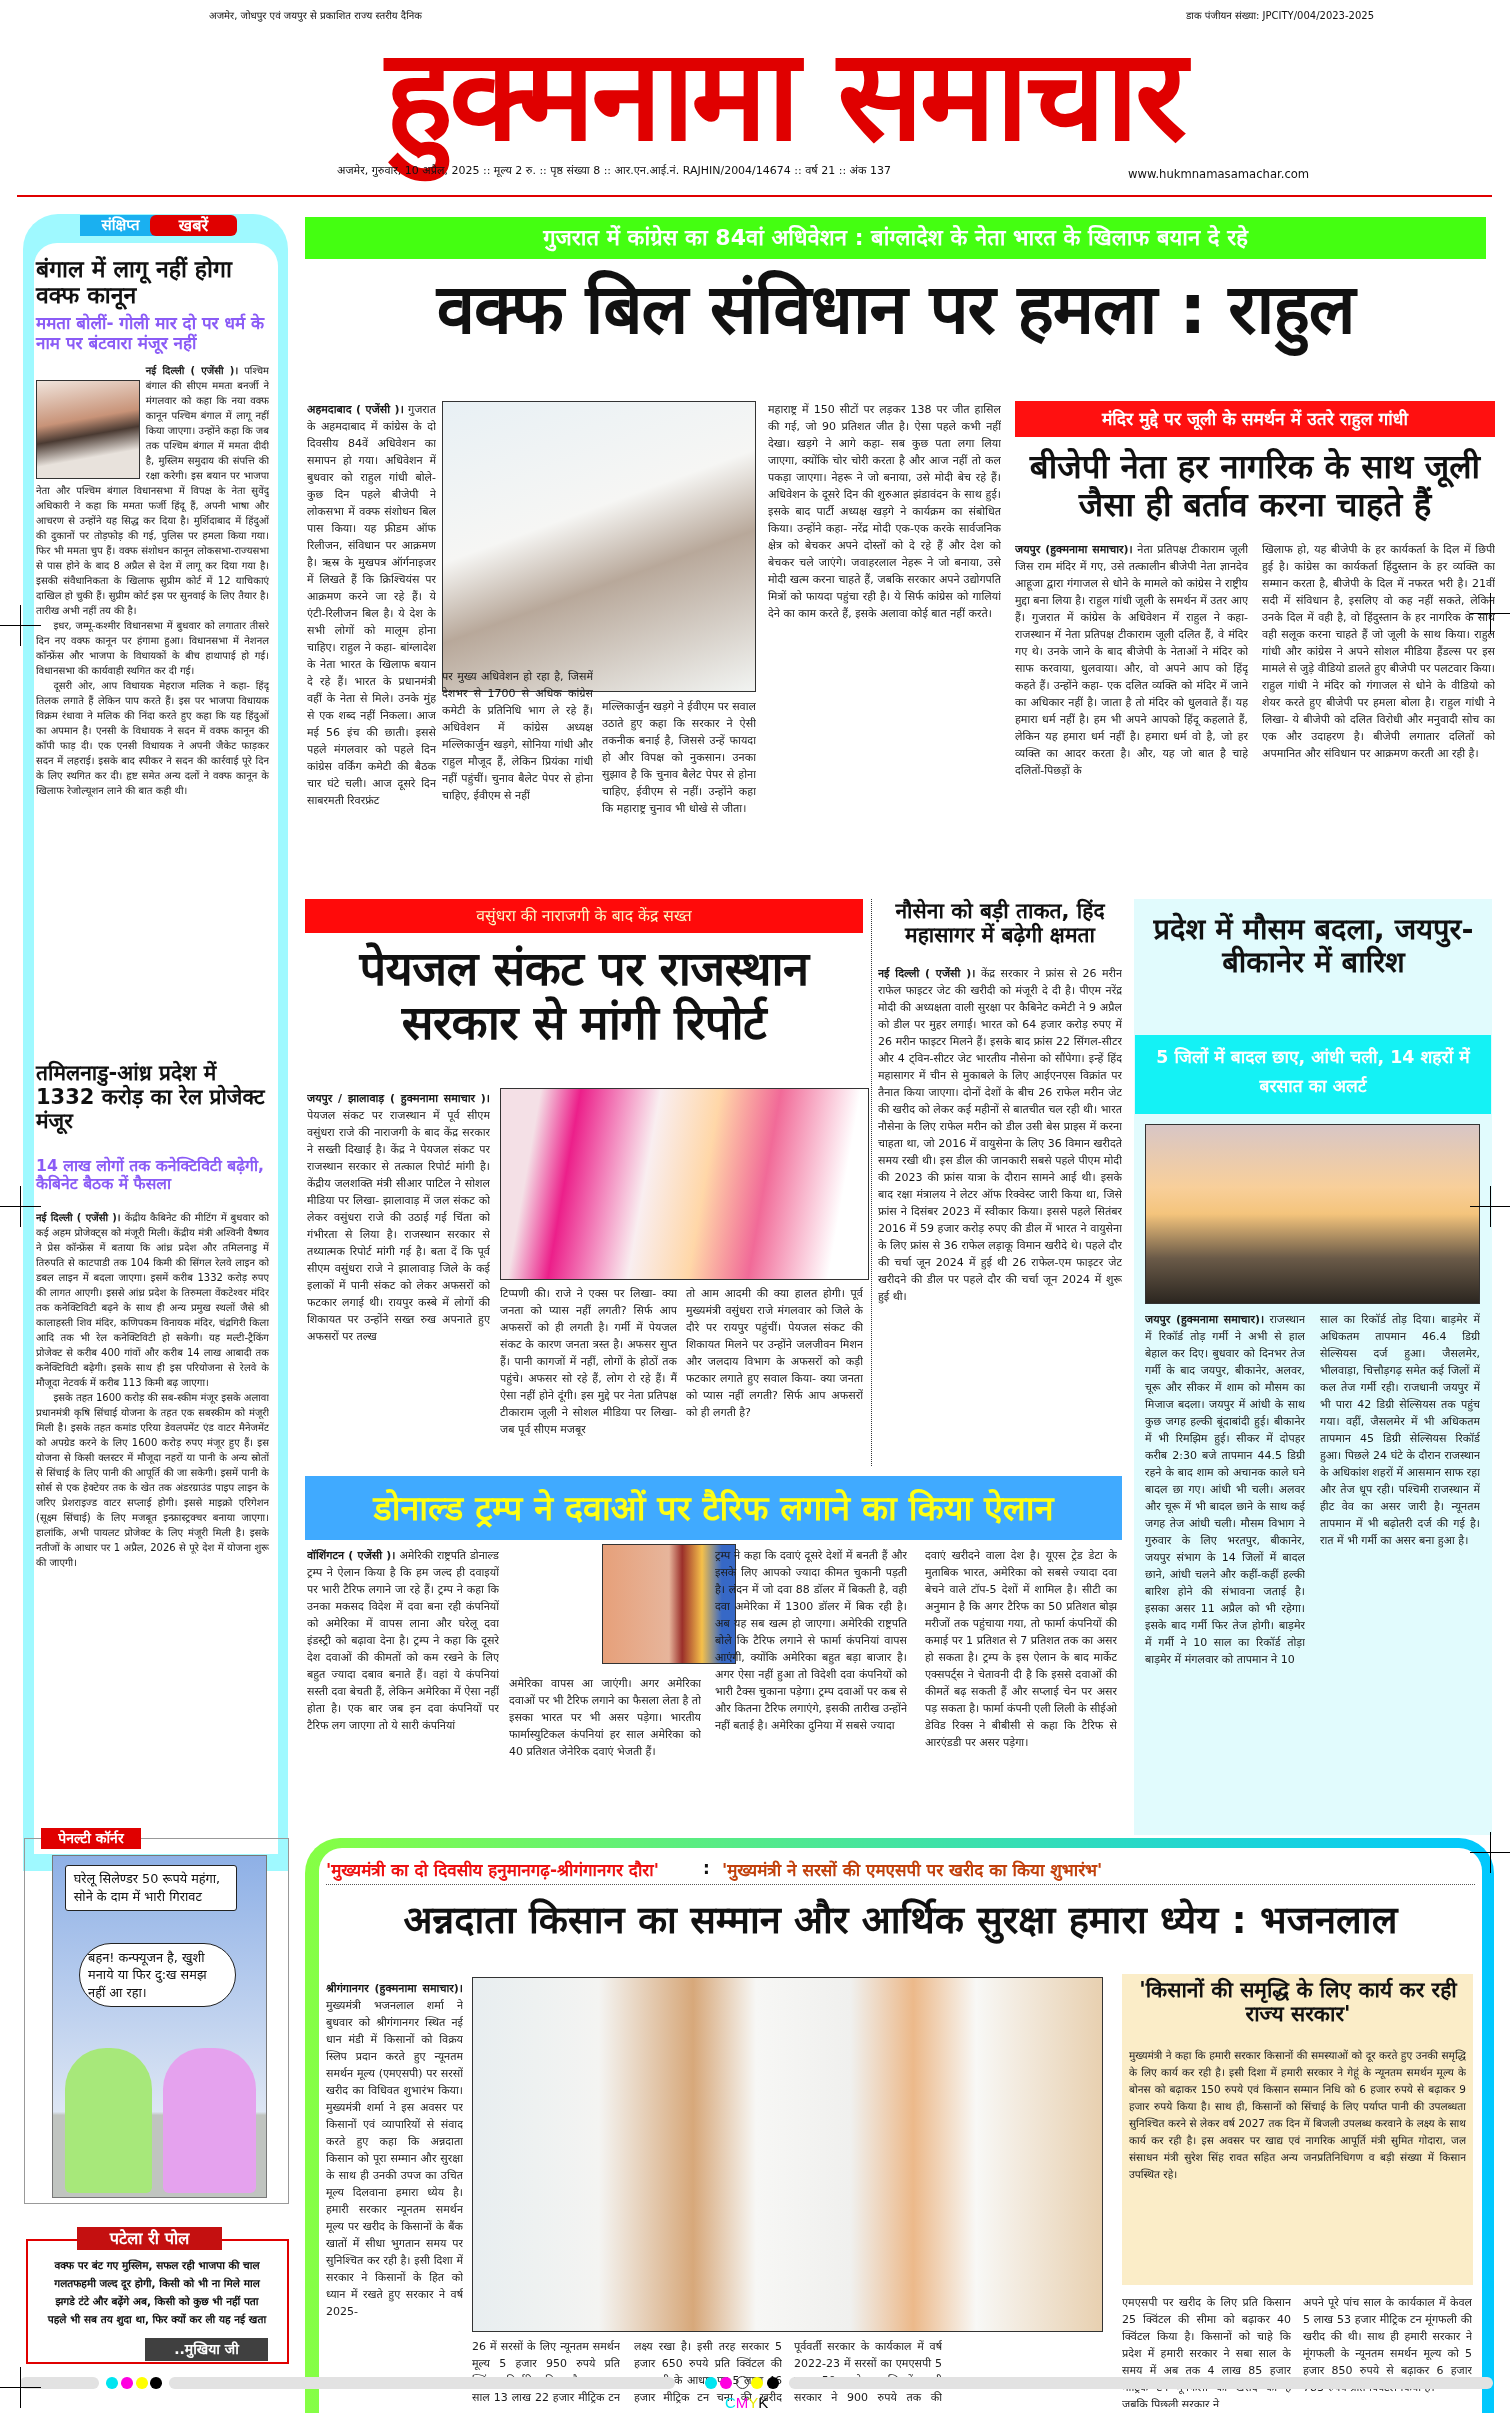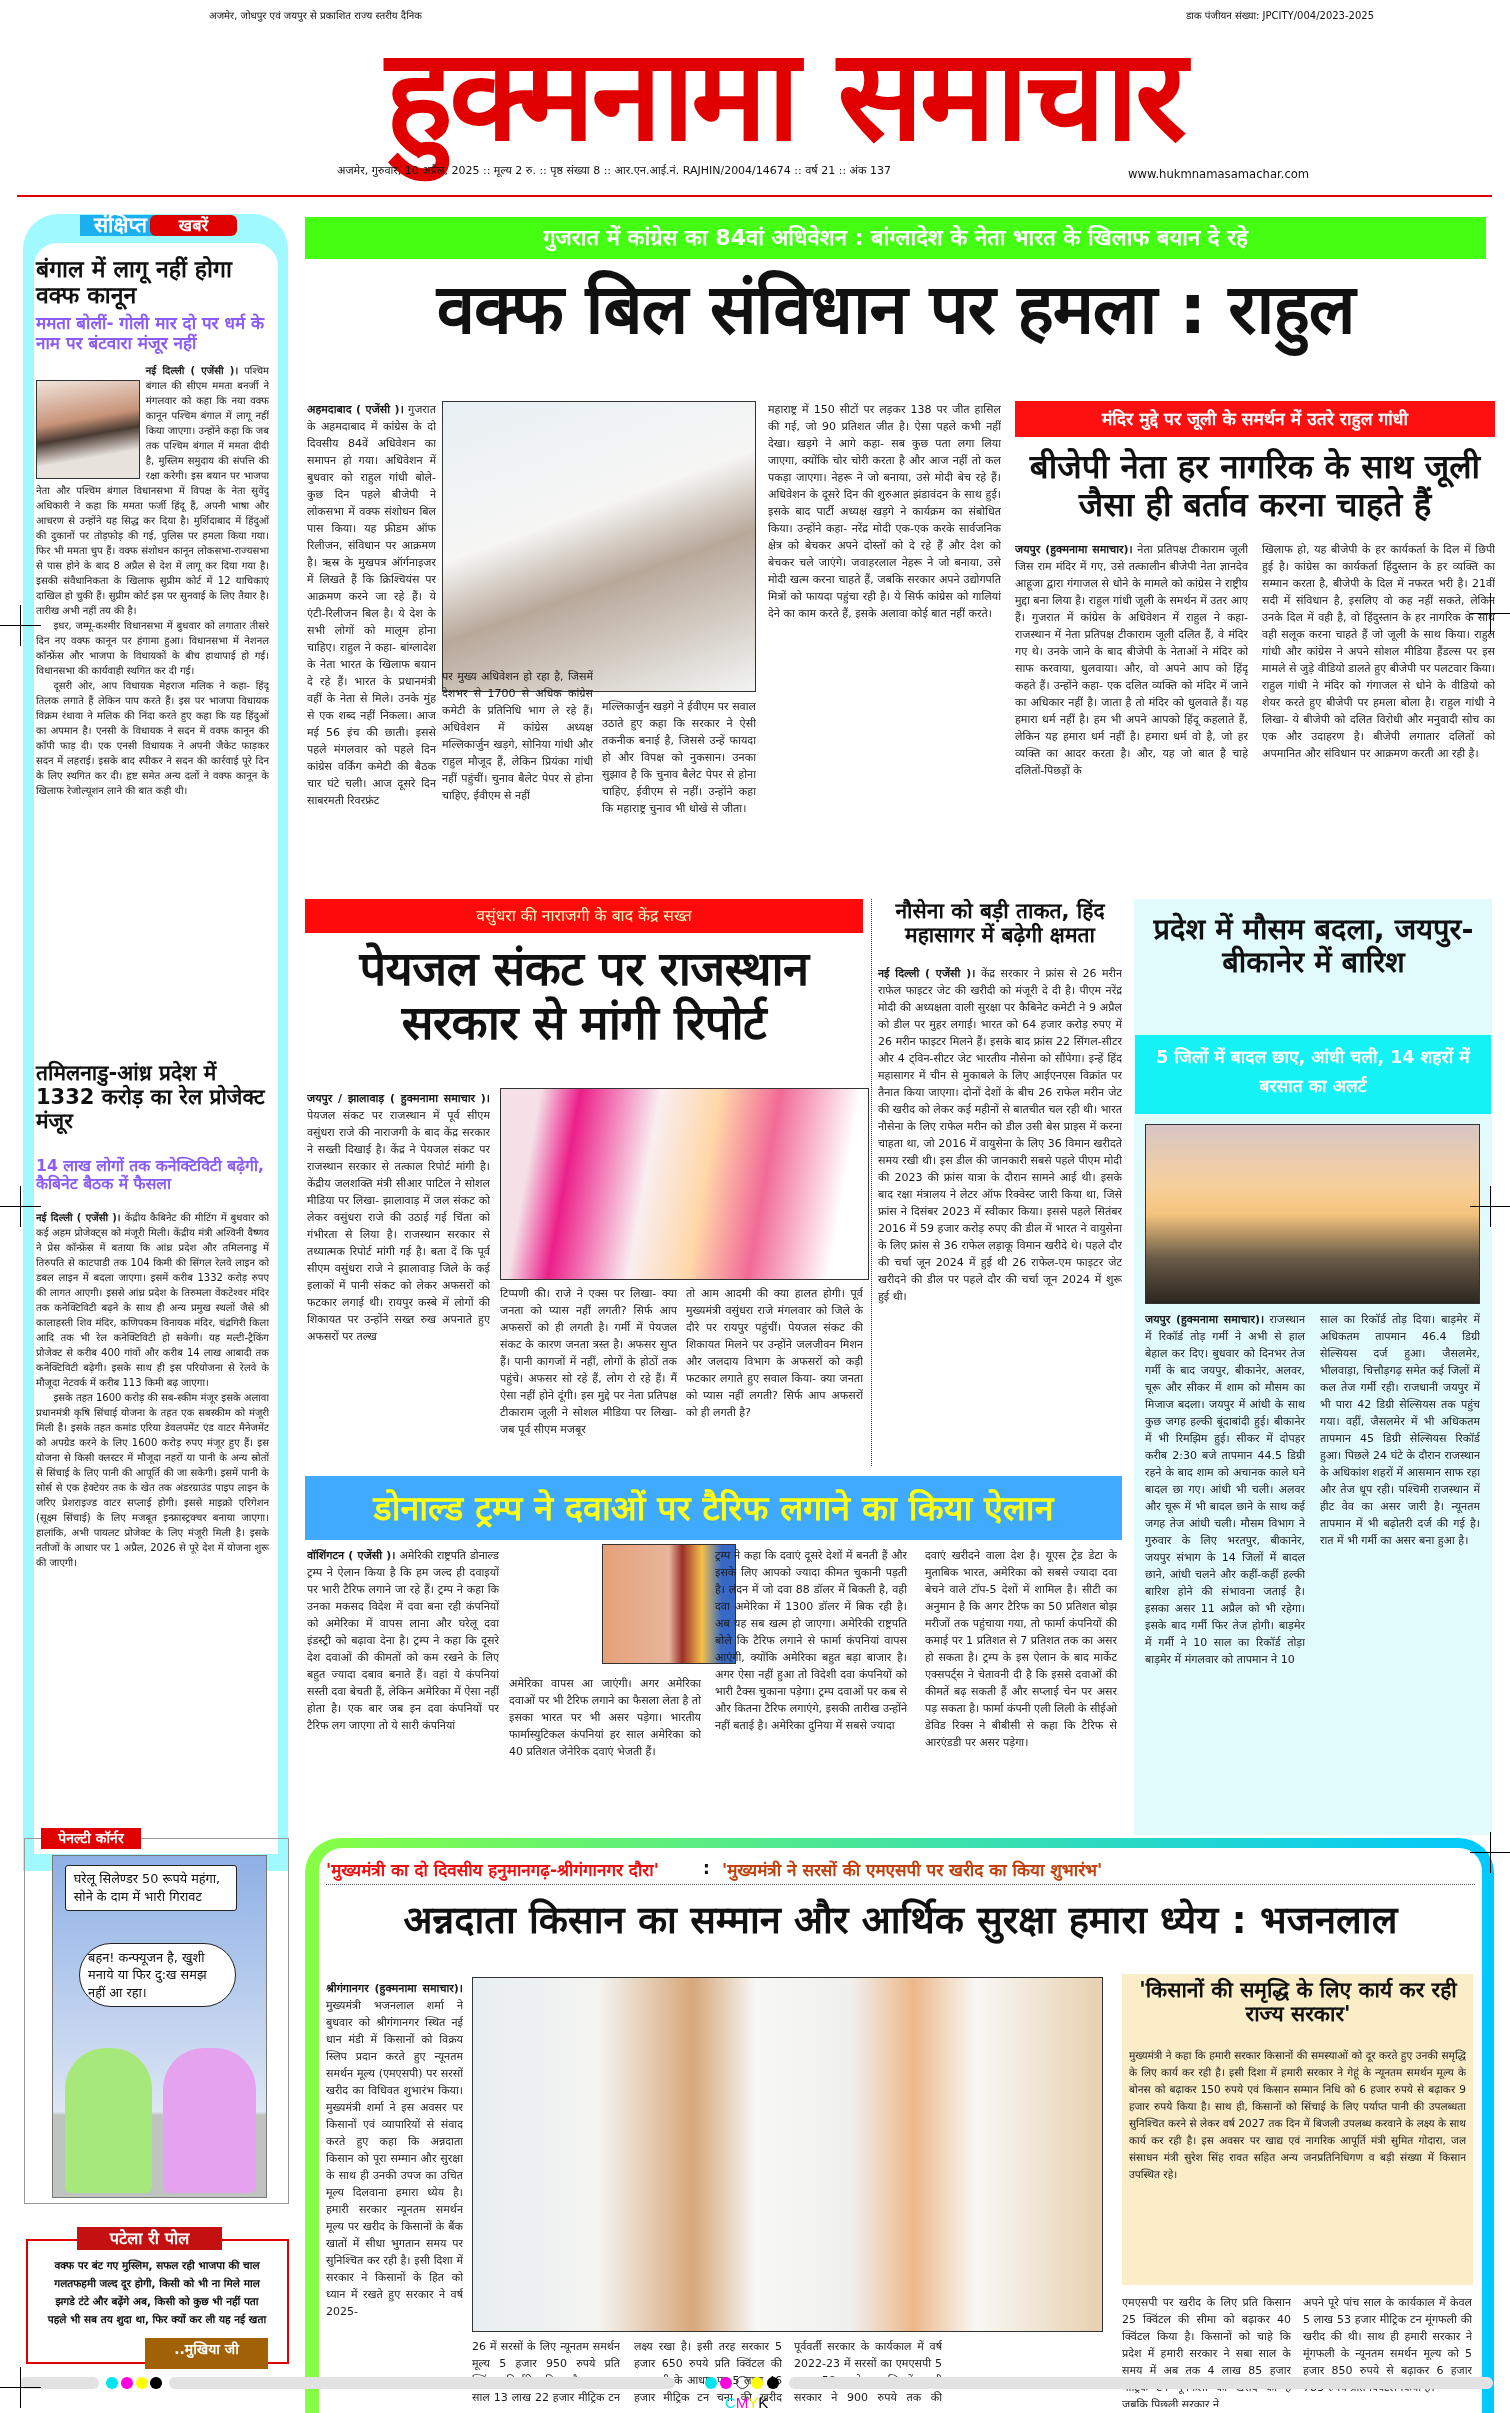--- a/index.html
+++ b/index.html
@@ -16,33 +16,33 @@
 
 #topleft{left:209px;top:8.1px;font-size:10px}
 #topright{left:1186px;top:8.1px;font-size:10px}
 #masthead{left:209px;top:23px;width:1151px;height:145px;font-size:127px;color:#e00000;font-weight:900;letter-spacing:-3.5px;text-align:center;line-height:145px;font-family:"DejaVu Sans",sans-serif}
 #issueline{left:337px;top:162px;font-size:11px}
 #website{left:1128px;top:167px;font-size:11.6px}
 #toprule{left:17.4px;top:195px;width:1475px;height:2.3px;background:#e00000}
 
 #brief-panel{left:23px;top:214px;width:265px;height:1657px;background:#9ff9ff;border-radius:35px 35px 0 0}
 #brief-inner{left:34px;top:243px;width:244px;height:1611px;background:#fff;border-radius:23px 23px 0 0}
-#brief-tag-a{left:80px;top:215px;width:81px;height:21px;background:#1ab0f0;color:#fff;font-size:21px;text-align:center;line-height:21px;font-weight:bold}
+#brief-tag-a{left:80px;top:215px;width:81px;height:21px;background:#1ab0f0;color:#fff;font-size:15px;text-align:center;line-height:21px;font-weight:bold}
 #brief-tag-b{left:150px;top:215px;width:87px;height:21px;background:#e00000;color:#fff;font-size:16.3px;text-align:center;line-height:21px;border-radius:6px;font-weight:bold}
 .left-col{left:36px;width:233px}
 .red-sub{color:#8b5cf6}
 
 #cartoon-frame{left:24.4px;top:1838px;width:265px;height:366px;border:1.7px solid #999}
 #cartoon-tag{left:41px;top:1828px;width:100px;height:21px;background:#e00000;color:#fff;font-size:14px;line-height:21px;text-align:center;font-weight:bold}
 #cartoon-img{left:52px;top:1855px;width:215px;height:343px;background:linear-gradient(#8eb0e6,#dde6f4 75%,#c0c4c0 76%);border:1.2px solid #777}
 .bubble{background:#fff;border:1.2px solid #222;border-radius:3px;font-size:12.8px;line-height:17.4px;padding:4.7px 8.1px}
 #pole-frame{left:26px;top:2239px;width:263px;height:125px;border:2.3px solid #e00000}
 #pole-tag{left:77px;top:2227px;width:145px;height:23px;background:#c41010;color:#fff;font-size:16.3px;text-align:center;line-height:23px;font-weight:bold}
 #pole-verse{left:32px;top:2256px;width:250px;font-size:10.5px;line-height:18px;text-align:center;font-weight:bold}
-#pole-sign{left:145px;top:2338px;width:123px;height:31px;background:#a16207;color:#fff;font-size:14px;text-align:center;line-height:23px;font-weight:bold}
+#pole-sign{left:145px;top:2338px;width:123px;height:23px;background:#404040;color:#fff;font-size:14px;text-align:center;line-height:23px;font-weight:bold}
 
 #kicker-green{left:305px;top:217px;width:1181px;height:42px;background:#44ff11;color:#fff;font-size:22px;text-align:center;line-height:42px;font-weight:bold}
 #lead-headline{left:305px;top:270px;width:1181px;font-size:69px;text-align:center;letter-spacing:-1.2px;font-weight:900}
 #rahul-photo{left:442px;top:401px;width:314px;height:291px;background:linear-gradient(160deg,#e8f0f4,#f6f6f4 40%,#b8a89a 60%,#f2f4f2);}
 #temple-kicker{left:1015px;top:401px;width:480px;height:36px;background:#ff1010;color:#fff;font-size:17.4px;text-align:center;line-height:36px;font-weight:bold}
 #temple-headline{left:1015px;top:448px;width:480px;font-size:33px;text-align:center}
 .dotrule{border-left:1.7px dotted #333}
 
 #water-kicker{left:305px;top:899px;width:558px;height:34px;background:#ff0a0a;color:#fef9c3;font-size:15.7px;text-align:center;line-height:34px;font-weight:normal}
 #water-headline{left:305px;top:942px;width:558px;font-size:47px;text-align:center;letter-spacing:-0.6px}

